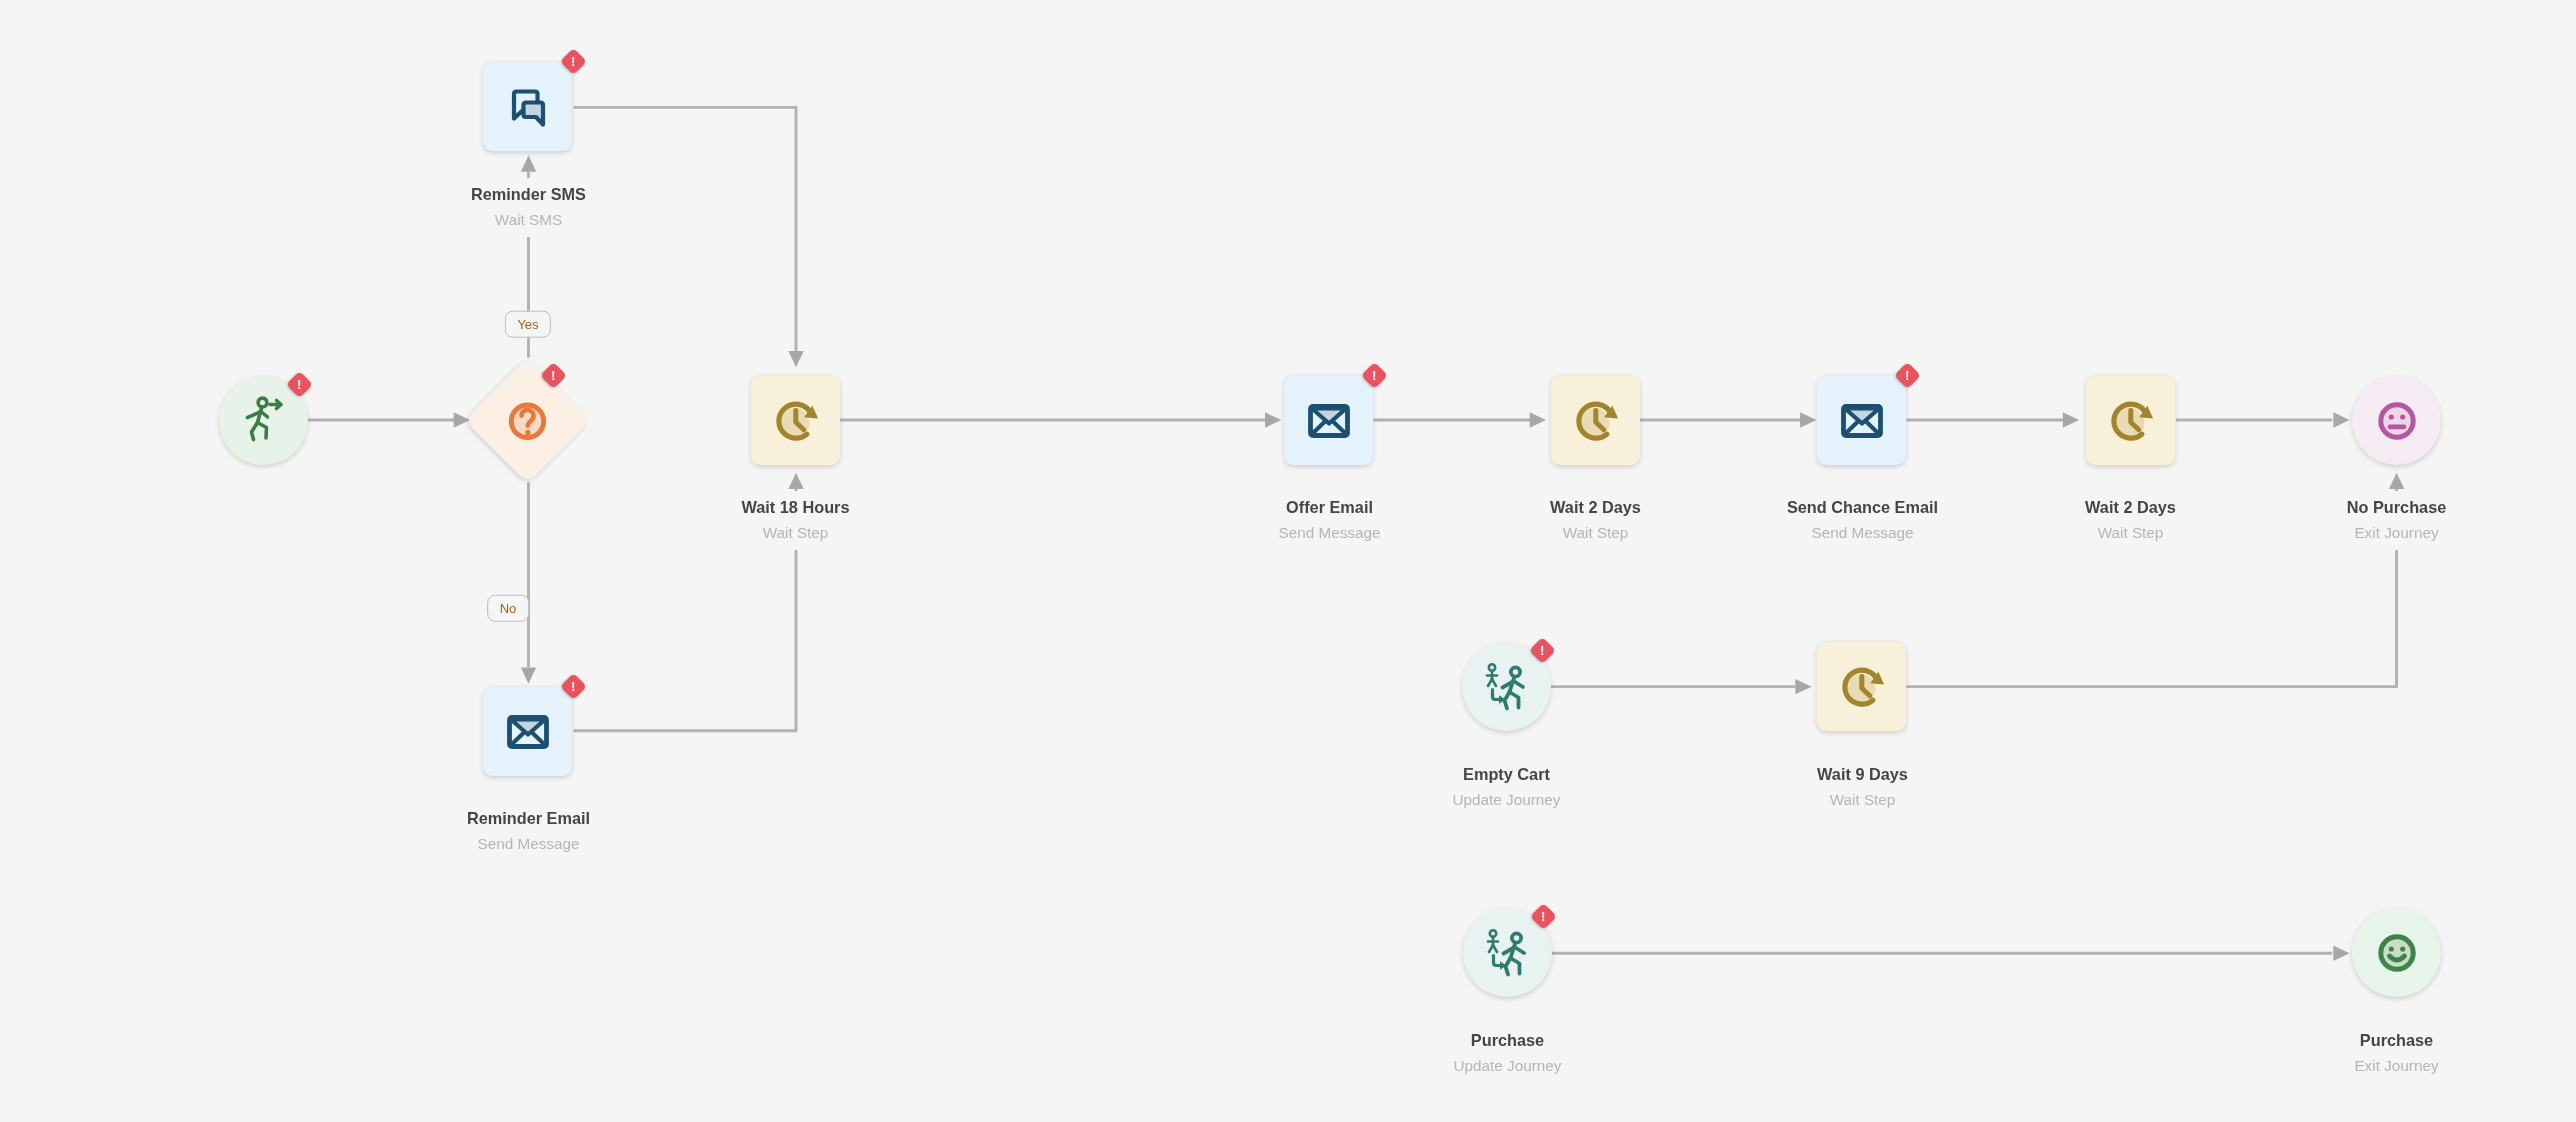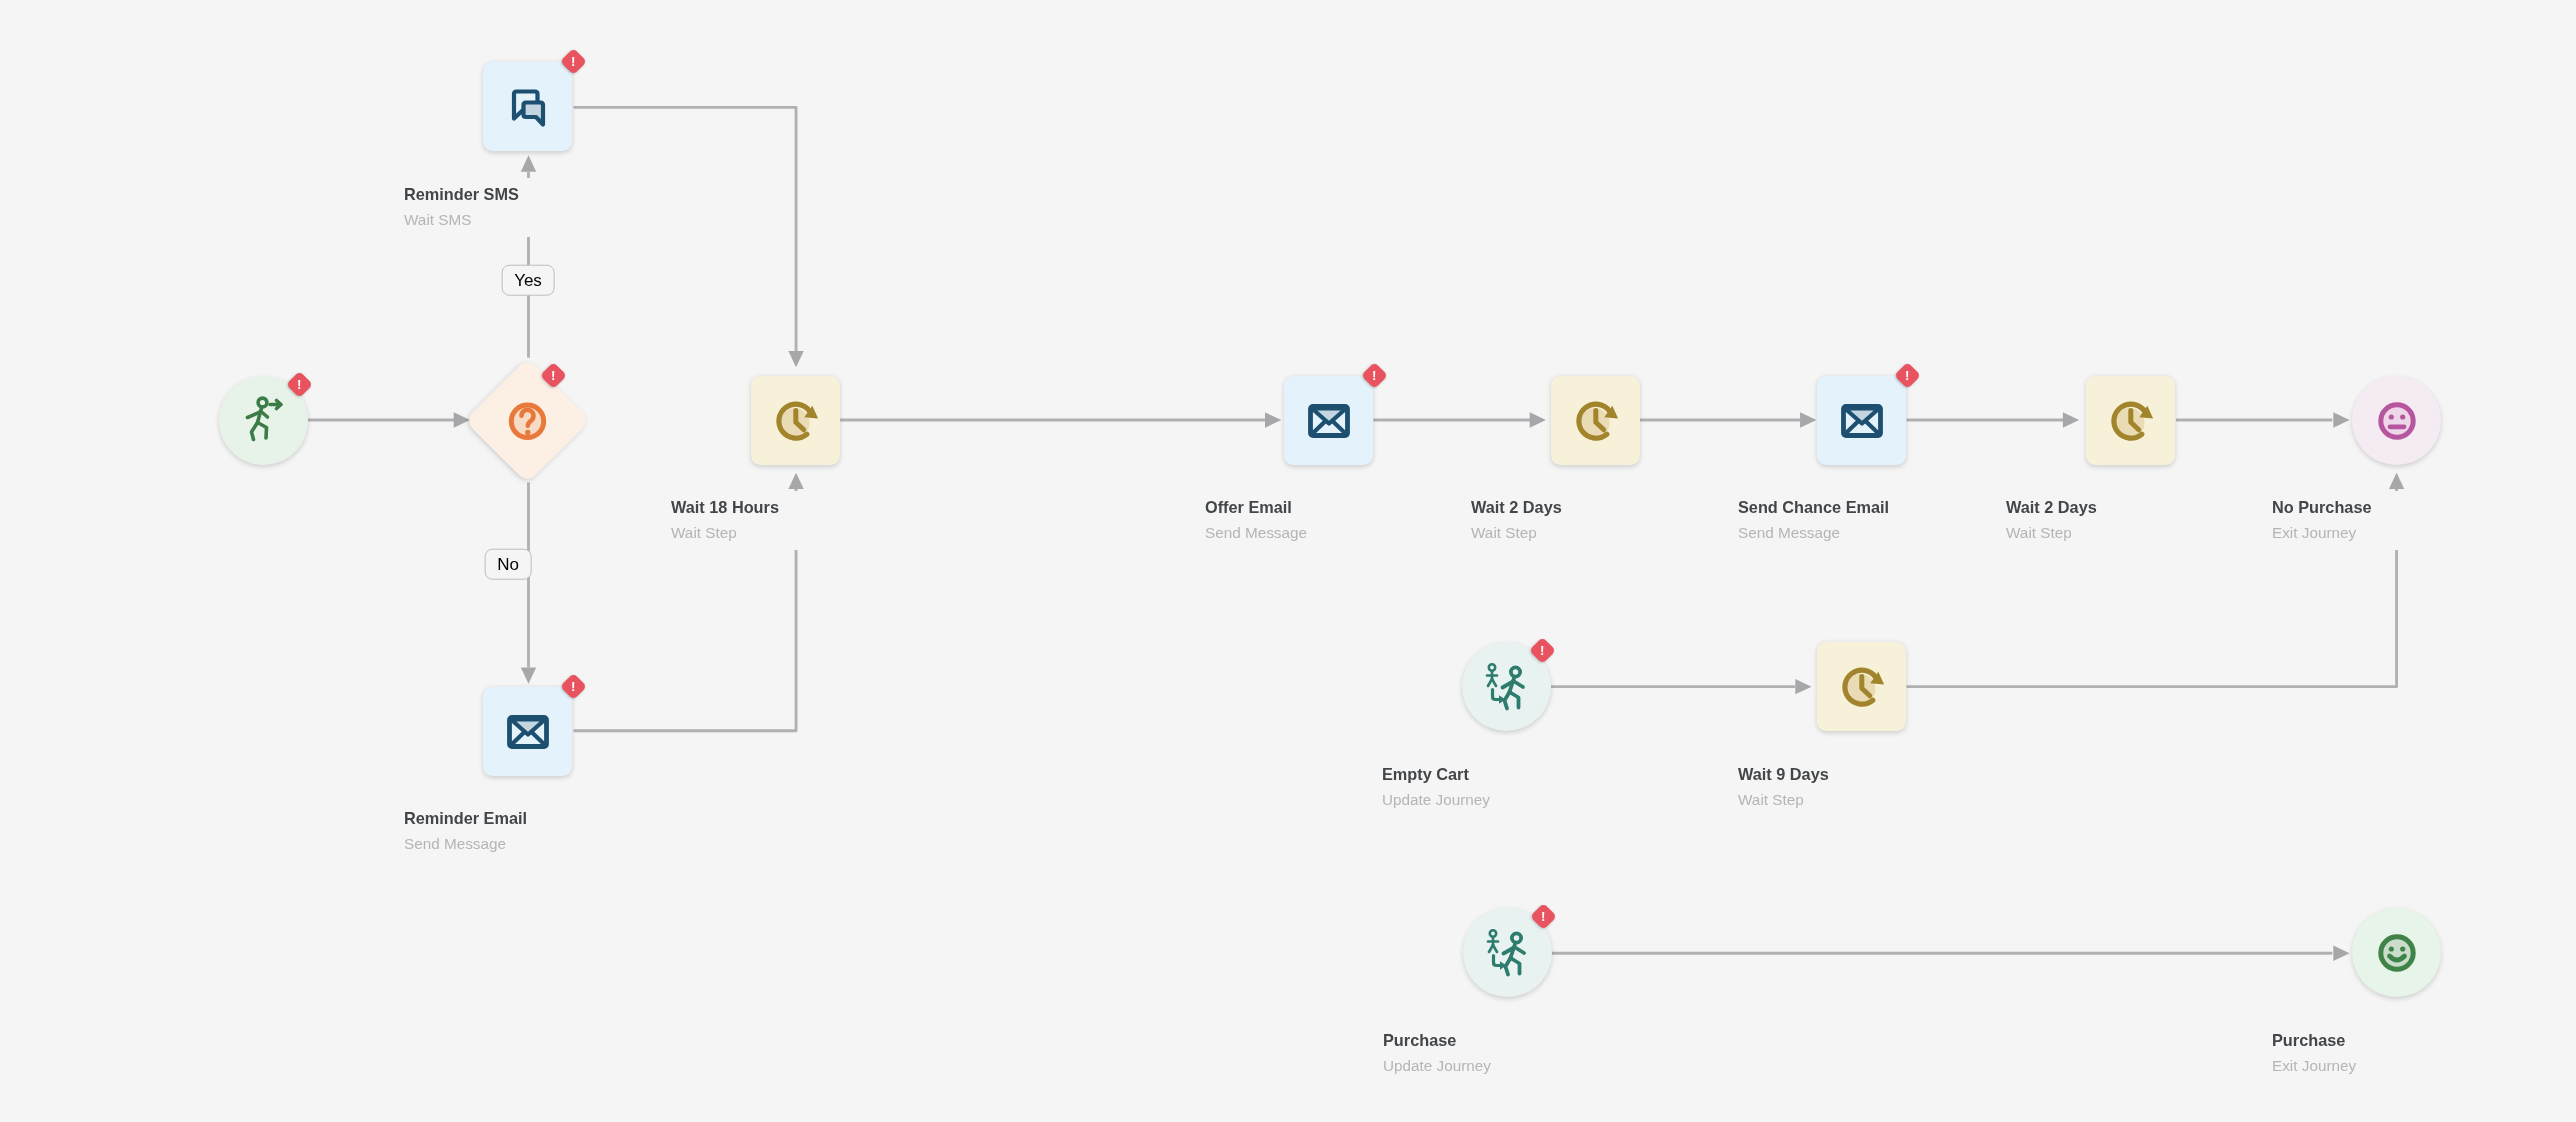--- a/index.html
+++ b/index.html
@@ -8,21 +8,21 @@
     width:2576px;height:1122px;
     background:#f5f5f6;
     font-family:"Liberation Sans", sans-serif;
     overflow:hidden;
   }
   svg.edges{position:absolute;left:0;top:0;z-index:0;pointer-events:none;}
   svg.edges path.wire{stroke:#b1b1b3;stroke-width:3;fill:none;stroke-linejoin:round;}
   svg.edges polygon.head{fill:#a7a7aa;}
 
   .label{
-    position:absolute;z-index:1;width:249px;
+    position:absolute;z-index:1;width:249px;text-align:center;
     background:#f5f5f6;padding:2.9px 0 4.8px;
   }
   .label .title{font-size:16.3px;font-weight:bold;color:#424649;line-height:26px;}
   .label .subtitle{font-size:15.3px;color:#b5b5b7;line-height:25px;}
 
   .node-wrap{position:absolute;z-index:2;width:89px;height:89px;cursor:pointer;}
   .shape{
     width:100%;height:100%;display:flex;align-items:center;justify-content:center;
     box-shadow:0 1.9px 5.8px rgba(0,0,0,0.16);
   }
@@ -45,21 +45,21 @@
     box-shadow:0 1px 2.9px rgba(0,0,0,0.25);z-index:3;
   }
   .badge span{transform:rotate(-45deg);color:#fff;font-weight:bold;font-size:13.4px;line-height:1;}
   .badge-square{left:81px;top:-9.6px;}
   .badge-circle{left:71px;top:-1px;}
   .badge-diamond{left:61px;top:-10.5px;}
 
   .edge-label{
     position:absolute;z-index:2;transform:translate(-50%,-50%);
     background:#f5f5f6;border:1.9px solid #bdbdbf;border-radius:7.7px;
-    color:#000000;font-size:17px;padding:5.8px 11.5px;line-height:1;
+    color:#a16207;font-size:13px;padding:5.8px 11.5px;line-height:1;margin-top:44px;
   }
   .defs{position:absolute;width:0;height:0;overflow:hidden;}
 </style>
 </head>
 <body>
 
 <svg class="defs">
   <defs>
     <symbol id="i-person-start" viewBox="0 0 56 56">
       <g stroke="#3c7c46" stroke-width="3.6" stroke-linecap="round" stroke-linejoin="round" fill="none">

